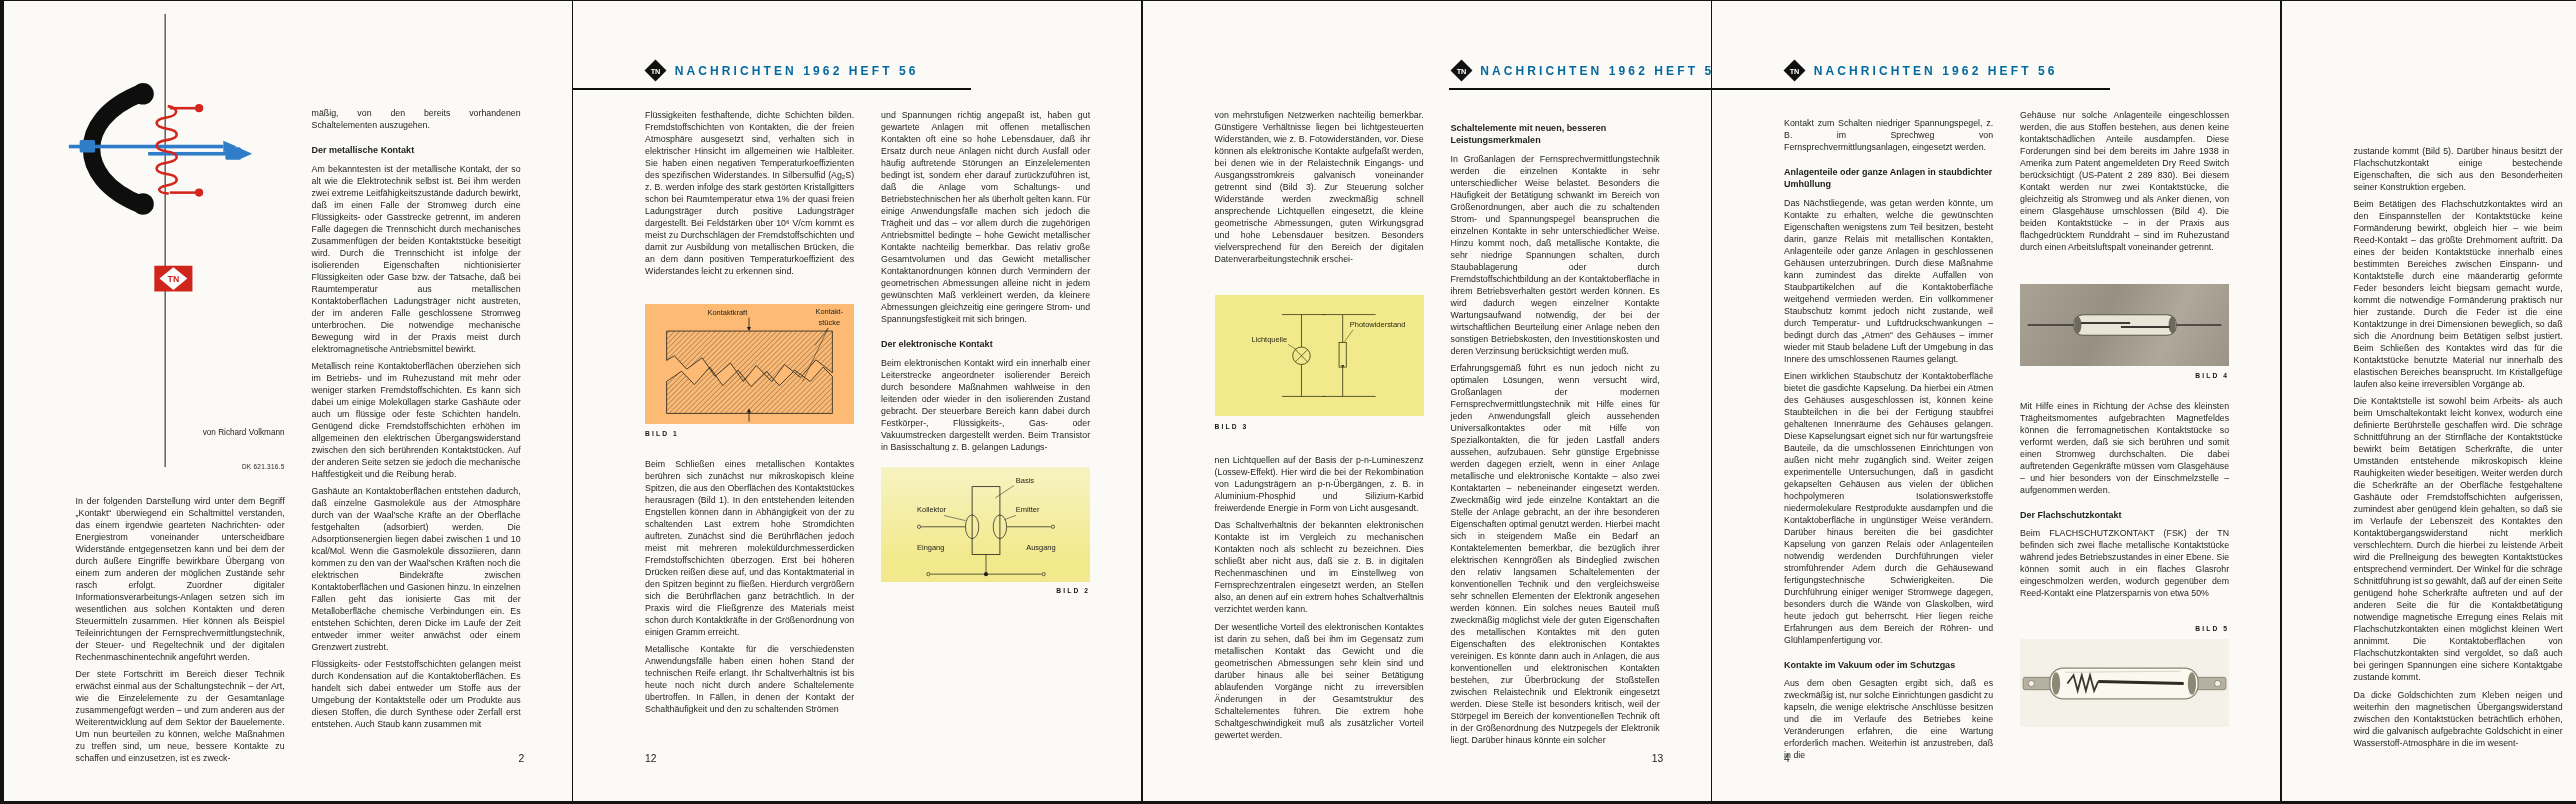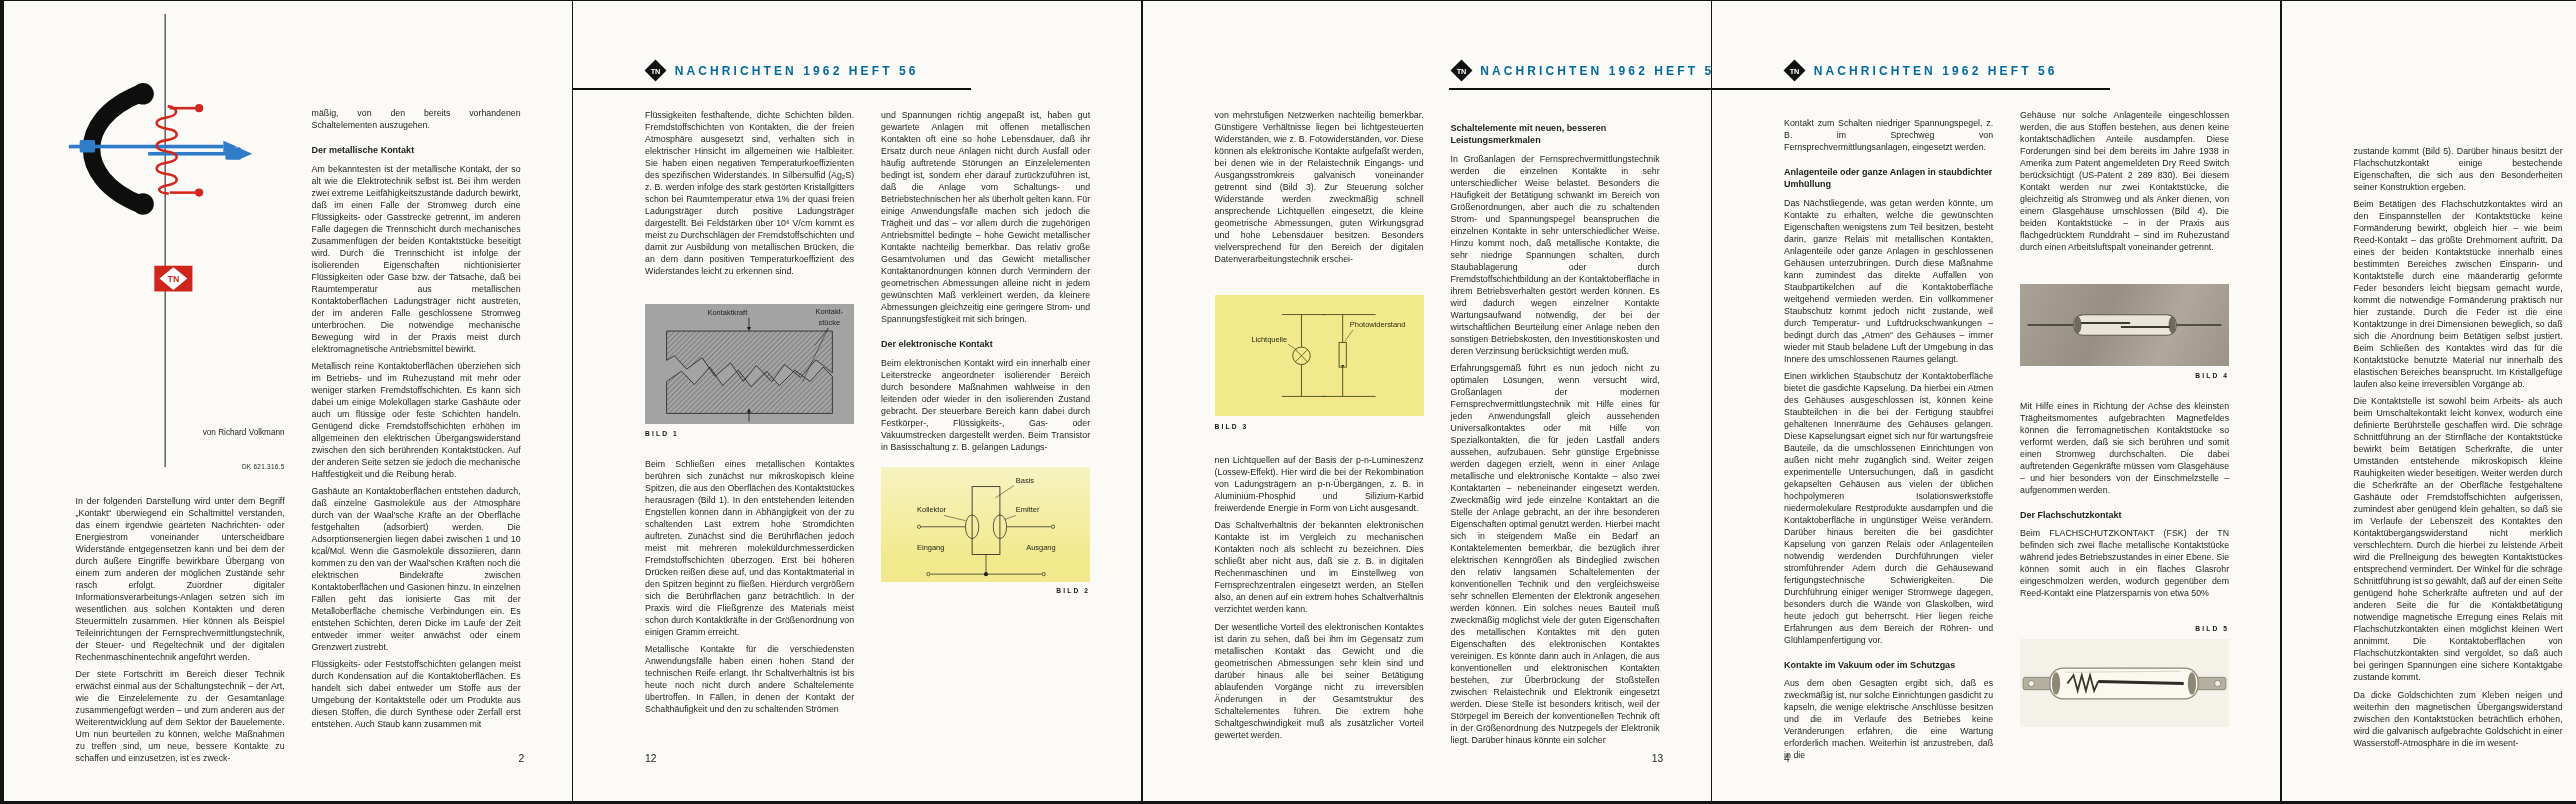--- a/index.html
+++ b/index.html
@@ -16,21 +16,21 @@
   .pgrule.right{left:306px;width:262px;}
   
   .col{position:absolute;width:209px;text-align:justify;}
   .para{margin:5.2px 0 0;font-size:8.8px;line-height:12px;}
   .para:first-child{margin-top:0;}
   .subhead{margin:13.4px 0 6.2px;font-size:9px;line-height:12px;font-weight:bold;text-align:left;}
   .pagenum{position:absolute;top:752px;font-size:10.3px;}
   .pagenum.left{left:72px;}
   .pagenum.right{left:499px;width:21.6px;text-align:right;}
   
-  .figbox{background:#a3a3a3;}
+  .figbox{background:#fdba74;}
   .figbox.bright{background:#f2e98c;}
   .bildcap{font-size:6.7px;letter-spacing:2.1px;font-weight:600;color:#14140f;text-align:left;}
   .bildcap.right{text-align:right;}
   .fig1box{margin-top:27px;width:209px;height:120px;}
   .fig1cap{margin:6.2px 0 20.6px;}
   .fig2box{margin-top:14.4px;width:209px;height:115px;background:linear-gradient(180deg,#f7f3c2 0%,#f2e98c 80%);}
   .fig2cap{margin:5.2px 0 0;}
   .fig3box{margin-top:30px;width:209px;height:121px;}
   .fig3cap{margin:7.2px 0 24px;}
   .photo4{margin-top:31px;width:209px;height:82px;background:linear-gradient(115deg,#aaa395 0%,#968f82 40%,#b0a99b 70%,#9a9386 100%);}

